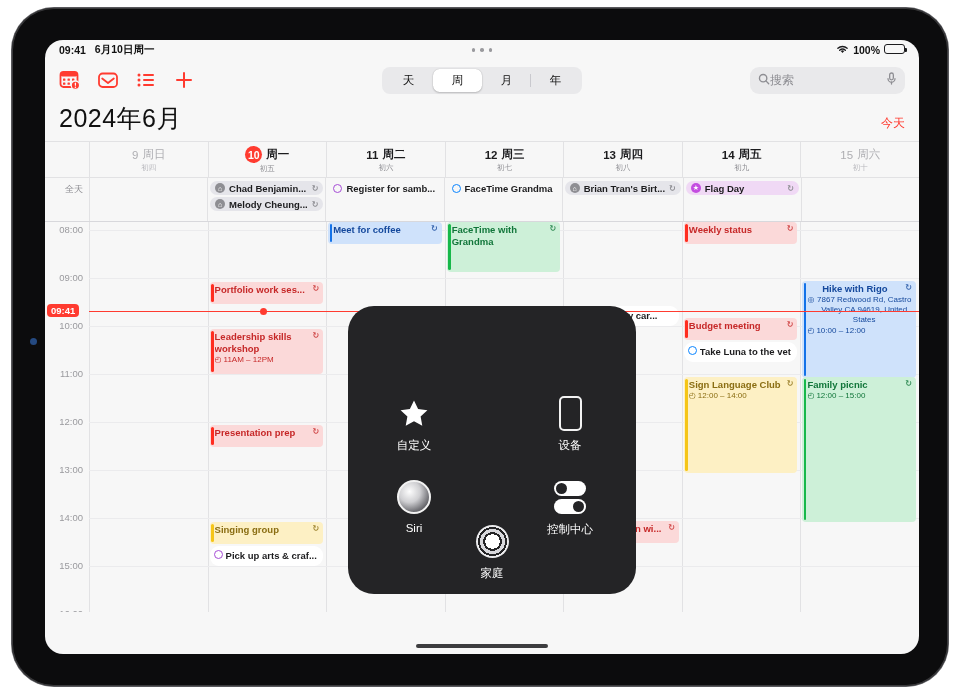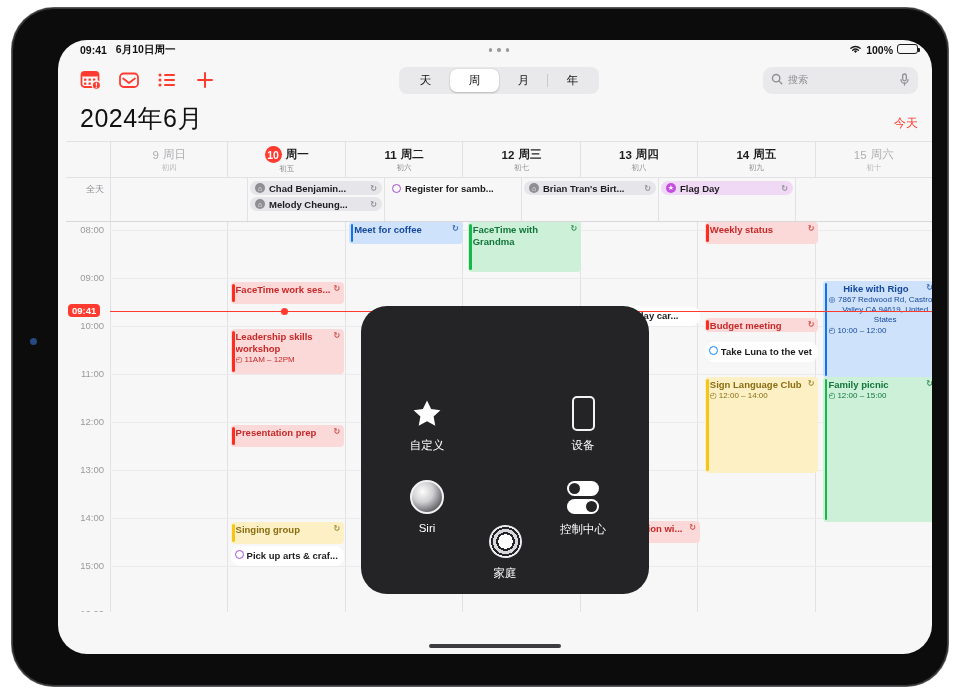--- a/index.html
+++ b/index.html
@@ -15,26 +15,25 @@
   #device-frame {
     position: absolute;
     left: 12px; top: 8px;
     width: 936px; height: 678px;
     background: #0c0c0d;
     border-radius: 42px;
     box-shadow: inset 0 0 0 1px #3a3a3c, 0 0 0 1px #58585c;
   }
   #screen {
     position: absolute;
-    left: 46px; top: 32px;
+    left: 33px; top: 32px;
     width: 874px; height: 614px;
     background: #f7f7f7;
-    border-radius: 29px;
+    border-radius: 18px;
     overflow: hidden;
-    padding-left: 8px;
   }
   #assistive-dot {
     position: absolute;
     left: 18px; top: 330px;
     width: 7px; height: 7px;
     border-radius: 50%;
     background: #2d5fa8;
     opacity: .75;
   }
 
@@ -85,23 +84,23 @@
     line-height: 23px; border-radius: 6.5px; cursor: pointer;
     position: relative;
   }
   .seg-item.active { background: #fff; box-shadow: 0 0 1px rgba(0,0,0,.25), 0 1px 2px rgba(0,0,0,.18); font-weight: 500; }
   .seg-sep { position: absolute; right: 0; top: 5px; bottom: 5px; width: 1px; background: #c9c9ce; }
 
   #search-box {
     margin-left: auto;
     width: 155px; height: 27px;
     background: #e9e9eb; border-radius: 9px;
-    display: flex; align-items: center; gap: 5px;
+    display: flex; align-items: center; 
     padding: 0 8px;
-    font-size: 10px; color: #8e8e93;
+    font-size: 12px; color: #8e8e93;
   }
   #search-box .grow { flex: 1; }
 
   
   #title-row {
     padding: 2px 14px 6px 14px;
     display: flex; align-items: flex-end;
   }
   #month-title { font-size: 25px; font-weight: 500; color: #111; letter-spacing: .5px; }
   #today-btn { margin-left: auto; color: #ff3b30; font-size: 12px; cursor: pointer; padding-bottom: 3px; }
@@ -411,20 +410,26 @@
             <div class="allday-chip gray">
               <span class="icon-badge bday">⌂</span>
               <span class="chip-label">Melody Cheung...</span>
               <span class="repeat">↻</span>
             </div>
           </div>
           <div class="col">
             <div class="allday-chip clear">
               <span class="dot-ring purple"></span>
               <span class="chip-label">Register for samb...</span>
+            </div>
+          </div>
+          <div class="col">
+            <div class="allday-chip clear">
+              <span class="dot-ring blue"></span>
+              <span class="chip-label">FaceTime Grandma</span>
             </div>
           </div>
           <div class="col">
             <div class="allday-chip gray">
               <span class="icon-badge bday">⌂</span>
               <span class="chip-label">Brian Tran's Birt...</span>
               <span class="repeat">↻</span>
             </div>
           </div>
           <div class="col">
@@ -461,21 +466,21 @@
           <div class="hour-line" style="top: 248px;"></div>
           <div class="hour-label" style="top: 242px;">13:00</div>
           <div class="hour-line" style="top: 296px;"></div>
           <div class="hour-label" style="top: 290px;">14:00</div>
           <div class="hour-line" style="top: 344px;"></div>
           <div class="hour-label" style="top: 338px;">15:00</div>
           <div class="hour-label" style="top: 386px;">16:00</div>
           <div class="event ev-red" style="left: 164.571px; width: 113.571px; top: 60px; height: 22px; z-index: 10;">
             <div class="bar"></div>
             <div class="ev-title">
-              <span class="t">FaceTime work ses...</span>
+              <span class="t">Portfolio work ses...</span>
               <span class="repeat" style="color: inherit; opacity: 0.8;">↻</span>
             </div>
           </div>
           <div class="event ev-red" style="left: 164.571px; width: 113.571px; top: 107px; height: 45px; z-index: 10;">
             <div class="bar"></div>
             <div class="ev-title">
               <span class="t">Leadership skills workshop</span>
               <span class="repeat" style="color: inherit; opacity: 0.8;">↻</span>
             </div>
             <div class="ev-sub">
@@ -529,21 +534,21 @@
               <span class="repeat" style="color: inherit; opacity: 0.8;">↻</span>
             </div>
           </div>
           <div class="event ev-red" style="left: 638.857px; width: 113.571px; top: 0px; height: 22px; z-index: 10;">
             <div class="bar"></div>
             <div class="ev-title">
               <span class="t">Weekly status</span>
               <span class="repeat" style="color: inherit; opacity: 0.8;">↻</span>
             </div>
           </div>
-          <div class="event ev-red" style="left: 638.857px; width: 113.571px; top: 96px; height: 14px; z-index: 10;">
+          <div class="event ev-red" style="left: 638.857px; width: 113.571px; top: 96px; height: 22px; z-index: 10;">
             <div class="bar"></div>
             <div class="ev-title">
               <span class="t">Budget meeting</span>
               <span class="repeat" style="color: inherit; opacity: 0.8;">↻</span>
             </div>
           </div>
           <div class="event ev-white" style="left: 638.857px; width: 113.571px; top: 120px; height: 20px; z-index: 10;">
             <div class="ev-title">
               <span class="dot-ring blue"></span>
               <span class="t">Take Luna to the vet</span>

